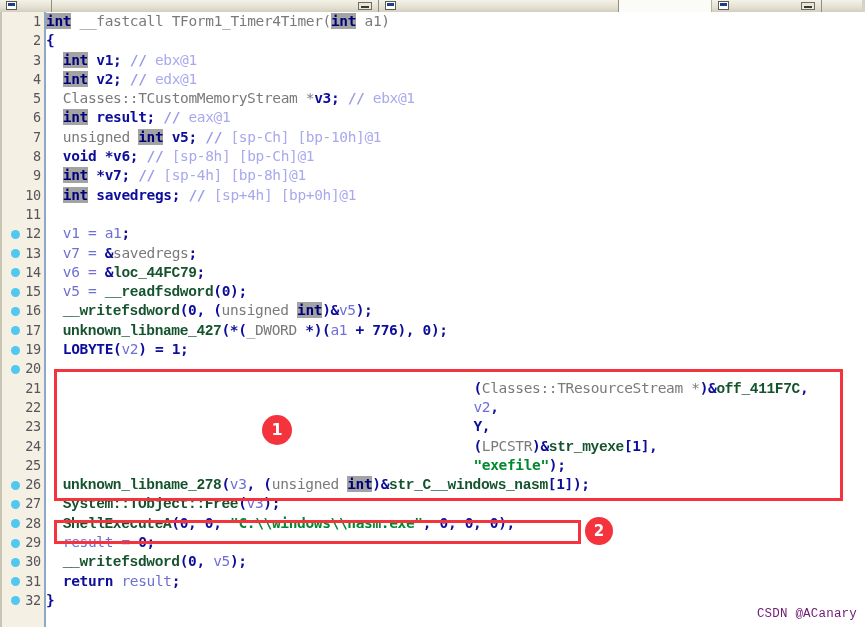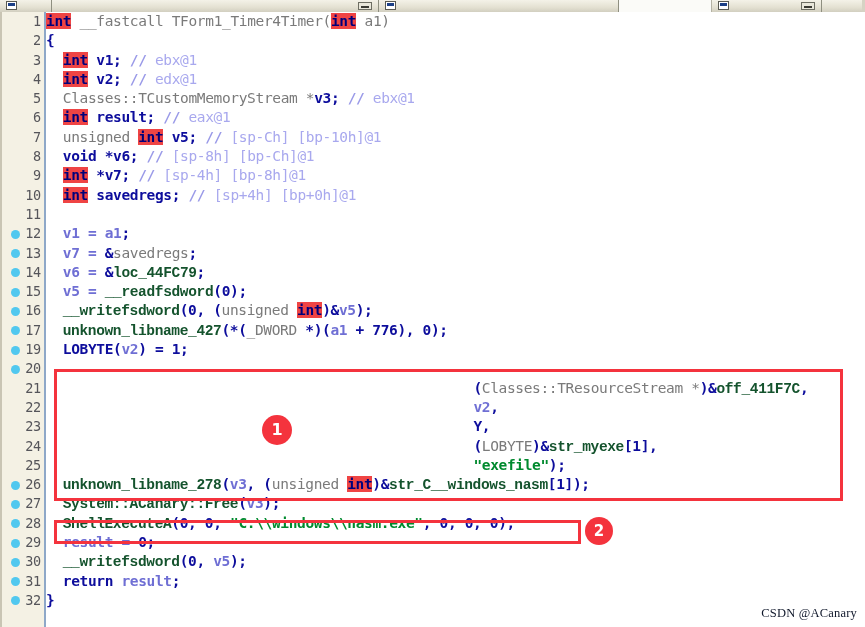--- a/index.html
+++ b/index.html
@@ -124,23 +124,23 @@
     font-size: 13.5px;
     letter-spacing: -0.2px;
   }
   .src {
     position: absolute;
     left: 46px; top: 0;
     letter-spacing: -0.35px;
   }
 
   
-  .kw   { background: #ef4444; color: #00007a; font-weight: bold; }
+  .kw   { background: #a3a3a3; color: #00007a; font-weight: bold; }
   .typ  { color: #7a7a7a; }
-  .var  { color: #6f6fd4; font-weight: bold; }
+  .var  { color: #6f6fd4; }
   .fn   { color: #14532d; font-weight: bold; font-family: Liberation Mono, monospace; }
   .str  { color: #008a2e; font-weight: bold; }
   .cmt  { color: #9a9ae8; font-weight: bold; }
   .cmtd { color: #a8a8ee; text-align: right; }
   .pl   { color: #0d0d9c; font-weight: bold; }
 
   
   .annot-box {
     position: absolute;
     border: 3px solid #f4333d;
@@ -161,23 +161,23 @@
     font-weight: bold;
     line-height: 30px;
     text-align: center;
   }
   #badge-1 { left: 262px; top: 403px; }
   #badge-2 { left: 585px; top: 505px; width: 28px; height: 28px; line-height: 28px; font-size: 15px;}
 
   #watermark {
     position: absolute;
     right: 8px; bottom: 6px;
-    font-family: Liberation Serif, serif;
+    font-family: Liberation Mono, monospace;
     font-size: 12.5px;
-    color: #0f172a;
+    color: #701a75;
     letter-spacing: 0.2px;
     margin-top: 28px;
   }
 </style>
 </head>
 <body>
 
 <div id="chrome-strip">
   <div class="chrome-pane p1">
     <span class="chrome-sysicon"></span>
@@ -217,24 +217,24 @@
       <div class="line"><span class="bp"></span><span class="ln">13</span><span class="src">  <span class="var">v7</span> <span class="var">= </span><span class="pl">&amp;</span><span class="typ">savedregs</span><span class="pl">;</span></span></div>
       <div class="line"><span class="bp"></span><span class="ln">14</span><span class="src">  <span class="var">v6</span> <span class="var">= </span><span class="pl">&amp;</span><span class="fn">loc_44FC79</span><span class="pl">;</span></span></div>
       <div class="line"><span class="bp"></span><span class="ln">15</span><span class="src">  <span class="var">v5</span> <span class="var">= </span><span class="fn">__readfsdword</span><span class="pl">(0);</span></span></div>
       <div class="line"><span class="bp"></span><span class="ln">16</span><span class="src">  <span class="fn">__writefsdword</span><span class="pl">(0, (</span><span class="typ">unsigned </span><span class="kw">int</span><span class="pl">)&amp;</span><span class="var">v5</span><span class="pl">);</span></span></div>
       <div class="line"><span class="bp"></span><span class="ln">17</span><span class="src">  <span class="fn">unknown_libname_427</span><span class="pl">(*(</span><span class="typ">_DWORD </span><span class="pl">*)(</span><span class="var">a1</span><span class="pl"> + 776), 0);</span></span></div>
       <div class="line"><span class="bp"></span><span class="ln">19</span><span class="src">  <span class="pl">LOBYTE(</span><span class="var">v2</span><span class="pl">) = 1;</span></span></div>
       <div class="line"><span class="bp"></span><span class="ln">20</span></div>
       <div class="line"><span class="ln">21</span><span class="src">                                                   <span class="pl">(</span><span class="typ">Classes::TResourceStream *</span><span class="pl">)&amp;</span><span class="fn">off_411F7C</span><span class="pl">,</span></span></div>
       <div class="line"><span class="ln">22</span><span class="src">                                                   <span class="var">v2</span><span class="pl">,</span></span></div>
       <div class="line"><span class="ln">23</span><span class="src">                                                   <span class="pl">Y,</span></span></div>
-      <div class="line"><span class="ln">24</span><span class="src">                                                   <span class="pl">(</span><span class="typ">LOBYTE</span><span class="pl">)&amp;</span><span class="fn">str_myexe</span><span class="pl">[1],</span></span></div>
+      <div class="line"><span class="ln">24</span><span class="src">                                                   <span class="pl">(</span><span class="typ">LPCSTR</span><span class="pl">)&amp;</span><span class="fn">str_myexe</span><span class="pl">[1],</span></span></div>
       <div class="line"><span class="ln">25</span><span class="src">                                                   <span class="str">"exefile"</span><span class="pl">);</span></span></div>
       <div class="line"><span class="bp"></span><span class="ln">26</span><span class="src">  <span class="fn">unknown_libname_278</span><span class="pl">(</span><span class="var">v3</span><span class="pl">, (</span><span class="typ">unsigned </span><span class="kw">int</span><span class="pl">)&amp;</span><span class="fn">str_C__windows_nasm</span><span class="pl">[1]);</span></span></div>
-      <div class="line"><span class="bp"></span><span class="ln">27</span><span class="src">  <span class="fn">System::ACanary::Free</span><span class="pl">(</span><span class="var">v3</span><span class="pl">);</span></span></div>
+      <div class="line"><span class="bp"></span><span class="ln">27</span><span class="src">  <span class="fn">System::TObject::Free</span><span class="pl">(</span><span class="var">v3</span><span class="pl">);</span></span></div>
       <div class="line"><span class="bp"></span><span class="ln">28</span><span class="src">  <span class="fn">ShellExecuteA</span><span class="pl">(0, 0, </span><span class="str">"C:\\windows\\nasm.exe"</span><span class="pl">, 0, 0, 0);</span></span></div>
       <div class="line"><span class="bp"></span><span class="ln">29</span><span class="src">  <span class="var">result</span> <span class="var">= </span><span class="pl">0;</span></span></div>
       <div class="line"><span class="bp"></span><span class="ln">30</span><span class="src">  <span class="fn">__writefsdword</span><span class="pl">(0, </span><span class="var">v5</span><span class="pl">);</span></span></div>
       <div class="line"><span class="bp"></span><span class="ln">31</span><span class="src">  <span class="pl">return </span><span class="var">result</span><span class="pl">;</span></span></div>
       <div class="line"><span class="bp"></span><span class="ln">32</span><span class="src"><span class="pl">}</span></span></div>
     </div>
 
   <div class="annot-box" id="annot-box-1"></div>
   <div class="annot-box" id="annot-box-2"></div>
   <div class="badge" id="badge-1">1</div>

